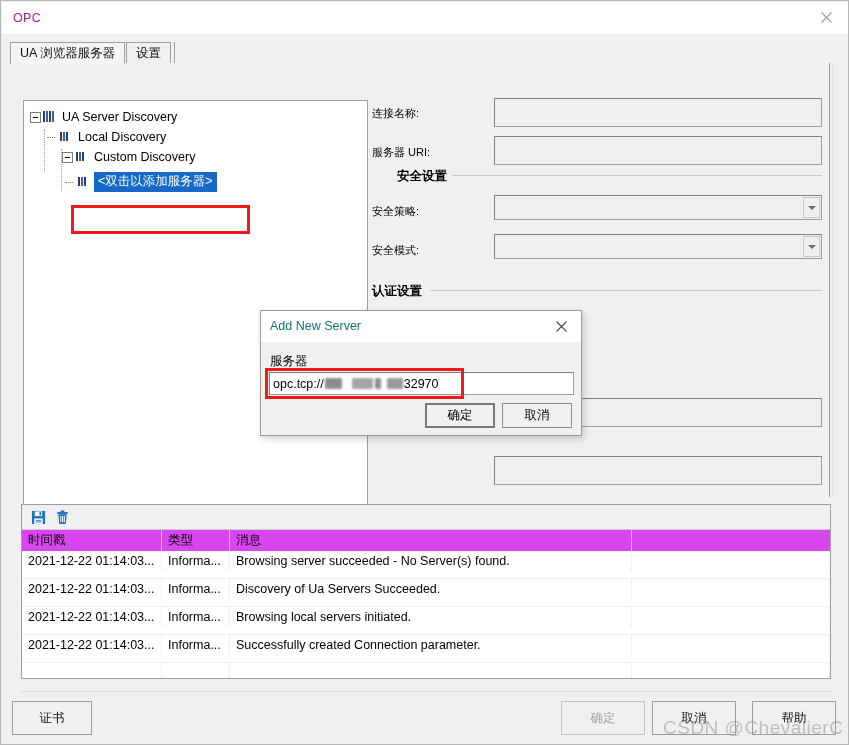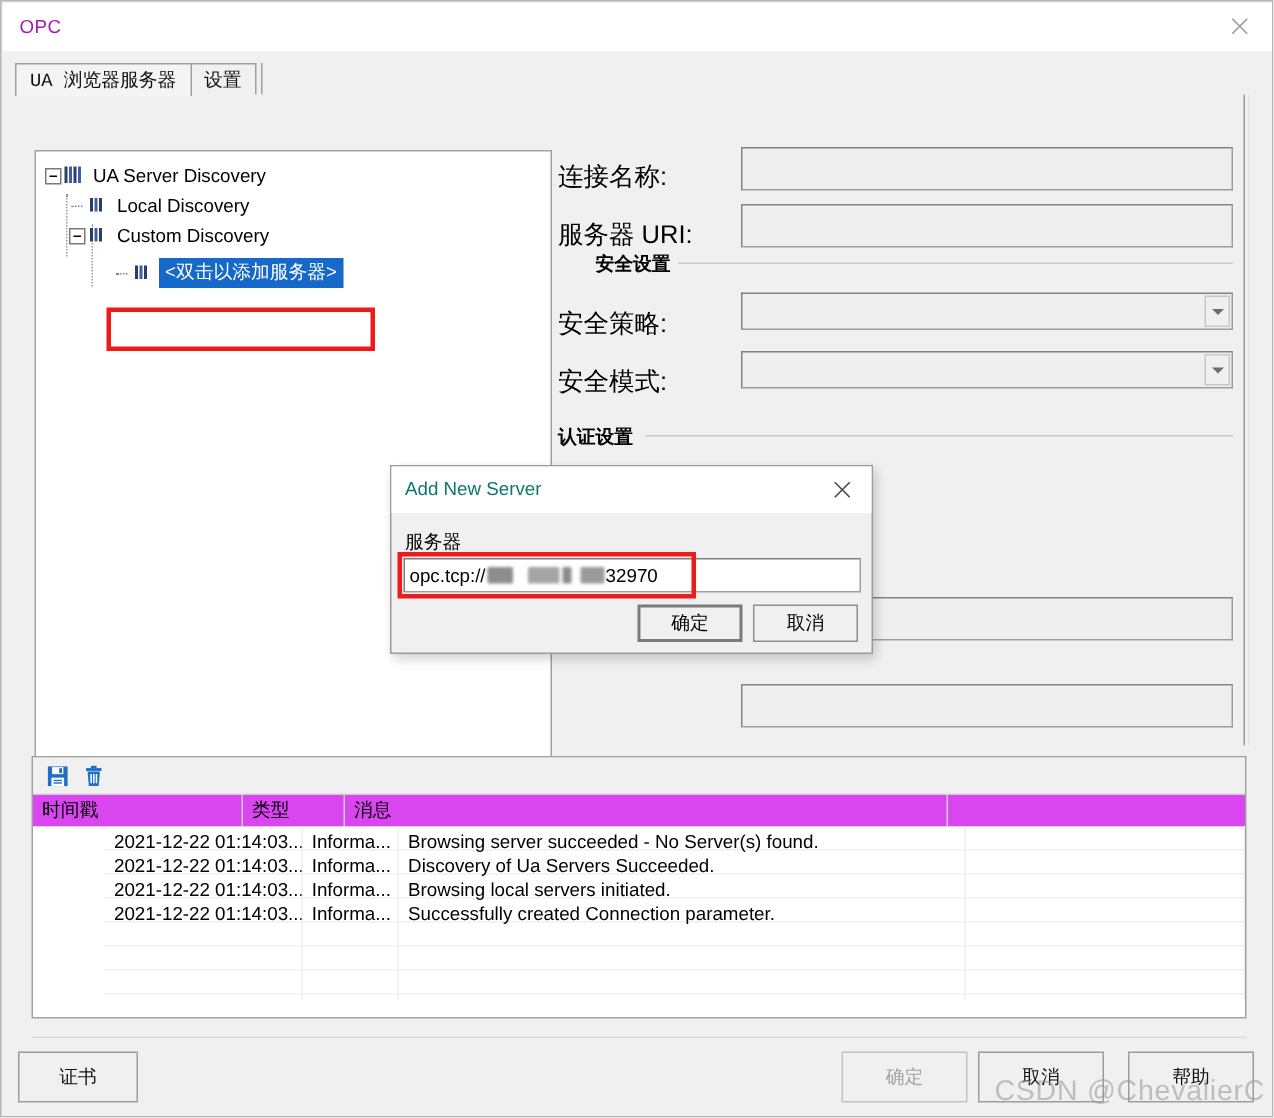--- a/index.html
+++ b/index.html
@@ -66,21 +66,20 @@
     box-sizing: border-box;
     display: flex; align-items: center; justify-content: center;
     padding: 0 9px;
     font-size: 12.5px;
     color: #101010;
     cursor: default;
   }
   .tab.active {
     background: #f4f4f4;
     z-index: 3;
-    font-family: Liberation Mono, monospace;
   }
   #tab-browser { left: 0px; }
   #tab-settings { left: 116px; }
   #tab-filler {
     position: absolute;
     left: 159px; top: 0;
     width: 6px; height: 22px;
     border-right: 1px solid #a0a0a0;
     box-sizing: border-box;
   }
@@ -157,22 +156,22 @@
   .srv-icon i.dk { background: #2c3e66; }
   .srv-icon.small i { height: 9px; top: 2px; }
   .tree-label { padding: 0 2px; }
   .tree-label.selected {
     background: #1669c8;
     color: #ffffff;
     padding: 1px 4px 2px 4px;
   }
   #tree-indent-1 { padding-left: 6px; }
   #tree-indent-2 { padding-left: 22px; }
-  #tree-indent-3 { padding-left: 22px; align-items: center; }
-  #tree-indent-4 { padding-left: 52px; }
+  #tree-indent-3 { padding-left: 38px; align-items: center; }
+  #tree-indent-4 { padding-left: 40px; }
 
   
   .vline {
     position: absolute;
     border-left: 1px dotted #9a9a9a;
   }
 
   
   #tree-highlight {
     position: absolute;
@@ -185,21 +184,21 @@
   }
 
   
   #form-area {
     position: absolute;
     left: 362px; top: 14px;
     width: 456px; height: 414px;
   }
   .form-label {
     position: absolute;
-    font-size: 17px;
+    font-size: 11px;
     color: #000;
     white-space: nowrap;
   }
   .form-input {
     position: absolute;
     background: #efefef;
     border: 1px solid #9d9d9d;
     border-top-color: #828282;
     border-left-color: #828282;
     box-sizing: border-box;
@@ -305,25 +304,24 @@
   .c-extra { width: 198px; border-right: none; }
 
   #log-rows {
     position: absolute;
     left: 0; top: 46px;
     width: 100%; bottom: 0;
     background: #ffffff;
   }
   .log-row {
     display: flex;
-    height: 16px;
+    height: 28px;
     border-bottom: 1px solid #efefef;
     box-sizing: border-box;
     cursor: default;
-    margin-left: 48px;
   }
   .log-cell {
     height: 20px;
     display: flex; align-items: center;
     padding-left: 6px;
     font-size: 12.5px;
     box-sizing: border-box;
     border-right: 1px solid #efefef;
     white-space: nowrap;
     overflow: hidden;

